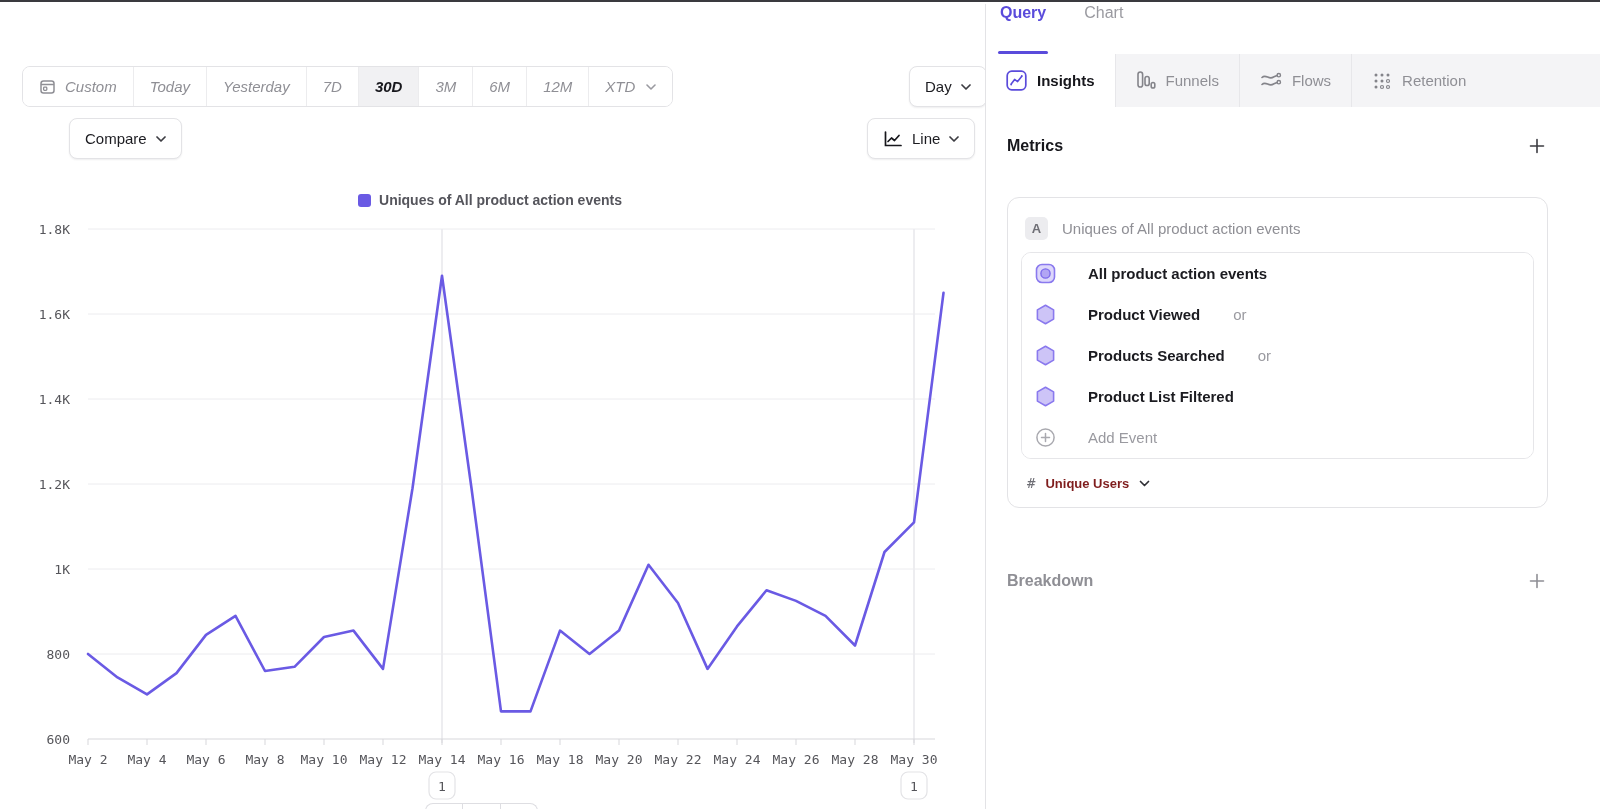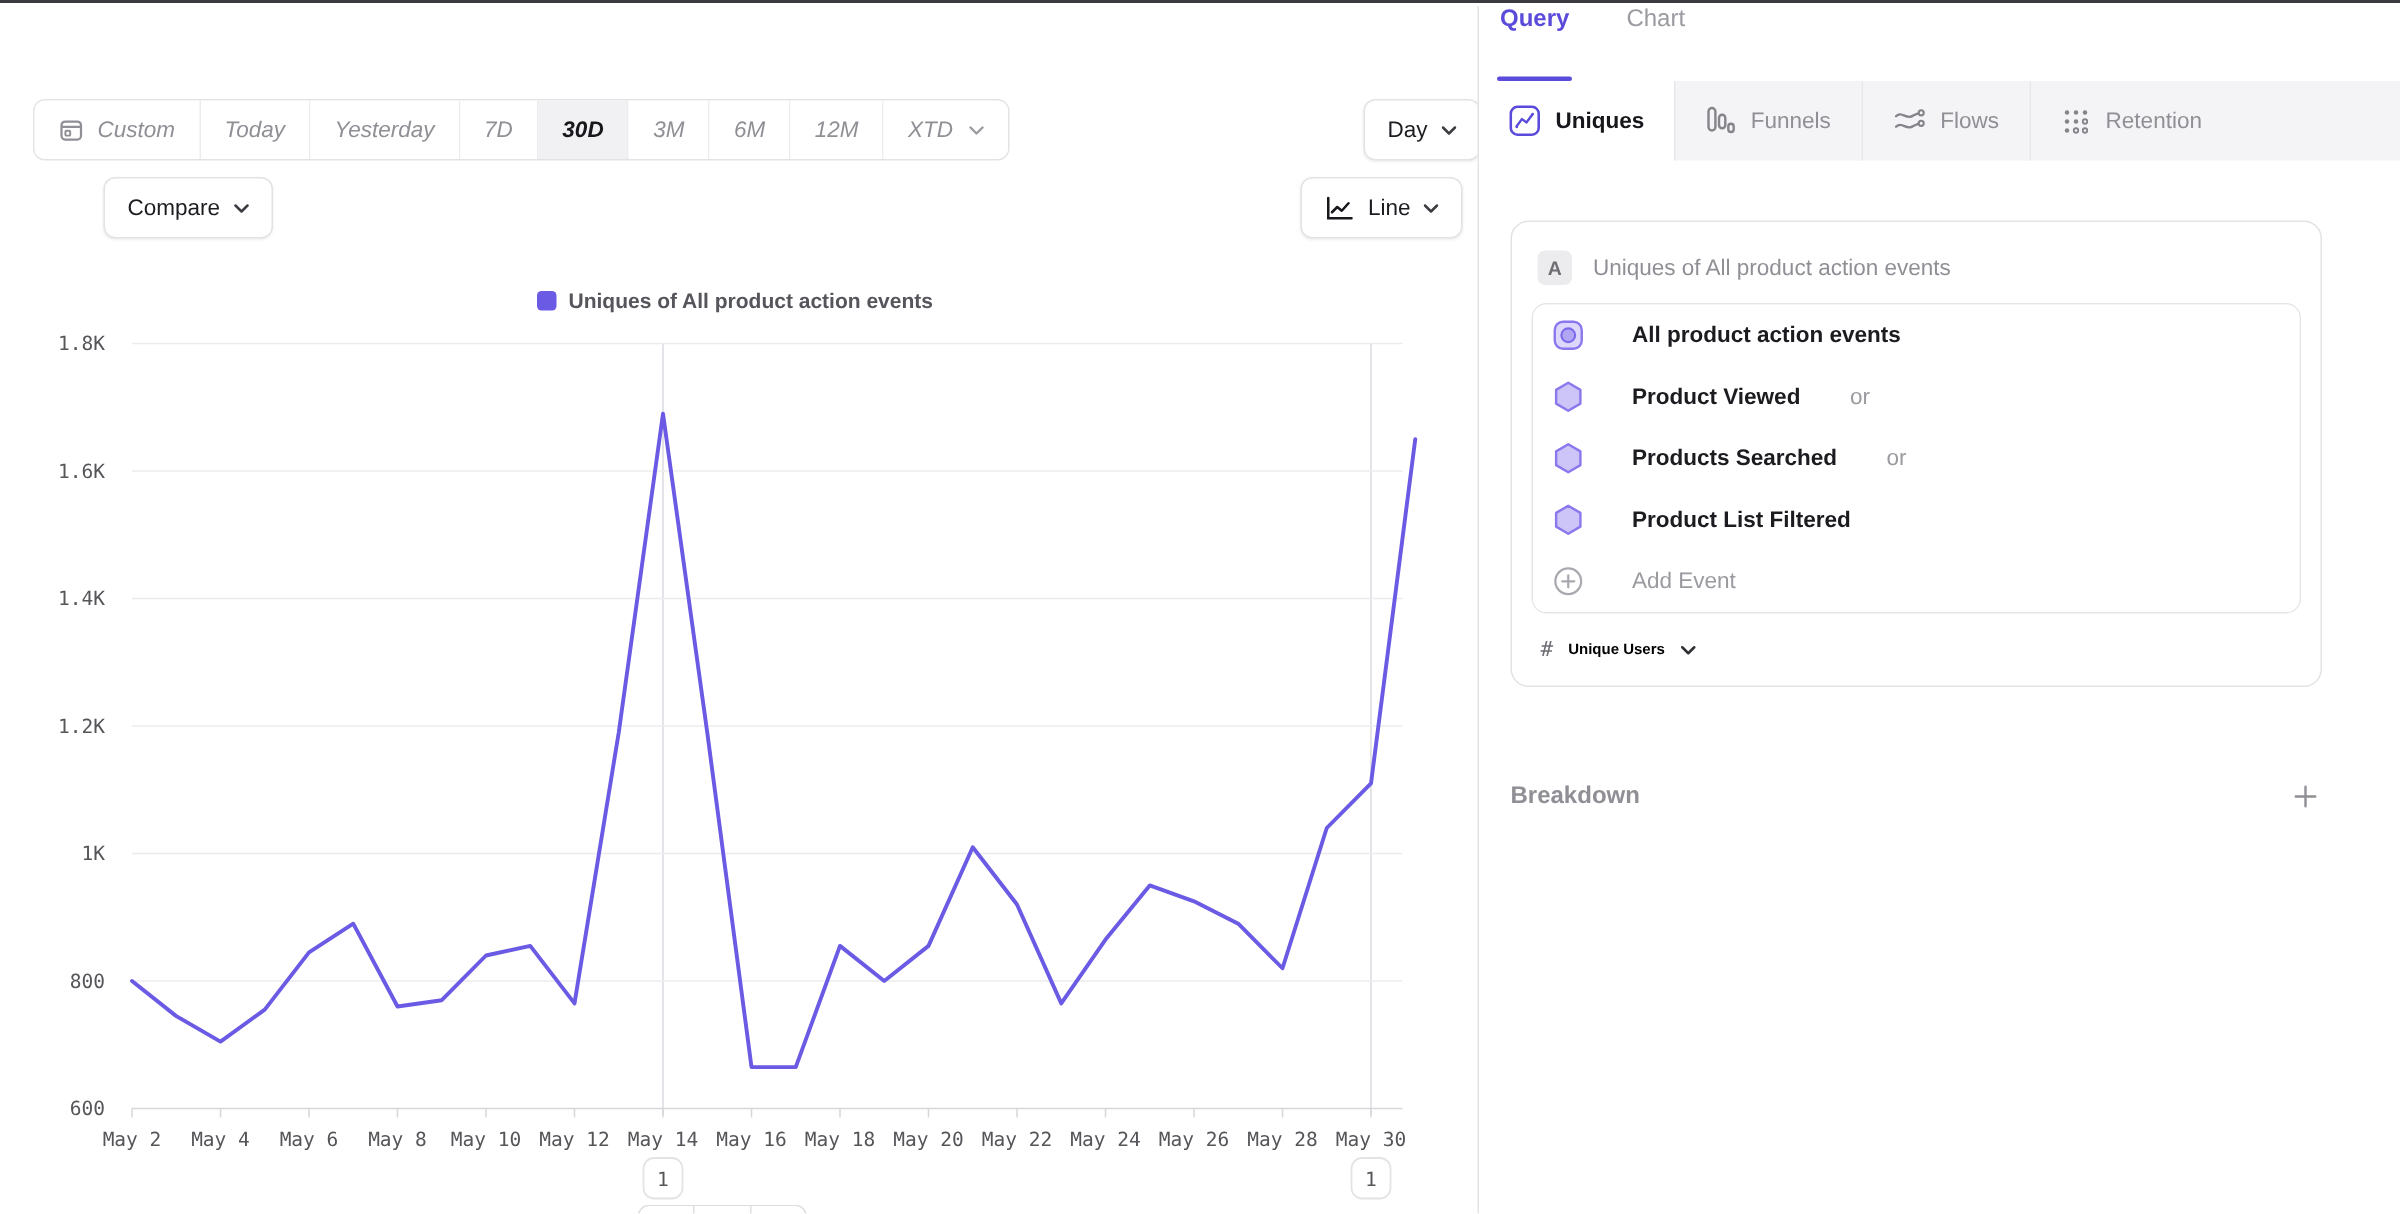--- a/index.html
+++ b/index.html
@@ -73,21 +73,21 @@
   .series-title { font-size:15px; color:#8f8f95; }
 
   .events-card { border:1px solid #e6e6e9; border-radius:10px; overflow:hidden; }
   .event-row { display:flex; align-items:center; gap:31px; height:41px; padding:0 12px; cursor:pointer; background:#fff; }
   .event-name { font-size:15px; font-weight:bold; color:#1b1b20; }
   .event-conj { font-size:15px; color:#9a9aa0; margin-left:2px; }
   .add-event-label { font-size:15px; color:#9a9aa0; }
 
   .agg-row { display:flex; align-items:center; gap:10px; height:48px; padding:0 6px; cursor:pointer; }
   .agg-hash { font-size:14px; color:#6e6e75; font-family:"DejaVu Sans Mono", monospace; }
-  .agg-label { font-size:10px; font-weight:bold; color:#000000; }
+  .agg-label { font-size:13px; font-weight:bold; color:#7f1d1d; }
   .agg-row .chev { display:flex; color:#2f2f35; }
 
   .filter-head { margin-top:58px; }
   .breakdown-head { margin-top:62px; }
   .muted-title { font-size:16px; font-weight:bold; color:#8f8f95; }
 </style>
 </head>
 <body>
 
 <div class="chart-region">
@@ -253,21 +253,21 @@
   <div class="report-tabs">
     <div class="report-tab active">
       <span class="rt-icon">
         <svg width="21" height="21" viewBox="0 0 21 21">
             <rect x="1.2" y="1.2" width="18.6" height="18.6" rx="4.5" fill="none" stroke="#5a4bdb" stroke-width="1.7"></rect>
             <path d="M5.2 14 L8.6 9.4 L11.6 11.6 L15.6 6.4" fill="none" stroke="#5a4bdb" stroke-width="1.6" stroke-linecap="round" stroke-linejoin="round"></path>
             <circle cx="5.2" cy="14.6" r="0.9" fill="#5a4bdb"></circle>
             <circle cx="15.8" cy="6" r="0.9" fill="#5a4bdb"></circle>
           </svg>
       </span>
-      <span>Uniques</span>
+      <span>Insights</span>
     </div>
     <div class="report-tab">
       <span class="rt-icon">
         <svg width="20" height="21" viewBox="0 0 20 21">
             <rect x="2" y="2" width="4.6" height="15" rx="2.3" fill="none" stroke="#84848a" stroke-width="1.6"></rect>
             <rect x="9" y="6.5" width="4.2" height="9" rx="2.1" fill="none" stroke="#84848a" stroke-width="1.6"></rect>
             <rect x="15.2" y="12.5" width="3.6" height="5.5" rx="1.8" fill="none" stroke="#84848a" stroke-width="1.6"></rect>
           </svg>
       </span>
       <span>Funnels</span>
@@ -296,20 +296,28 @@
             <circle cx="10" cy="16" r="1.5" fill="none" stroke="#84848a" stroke-width="1.2"></circle>
             <circle cx="16" cy="16" r="1.5" fill="none" stroke="#84848a" stroke-width="1.2"></circle>
           </svg>
       </span>
       <span>Retention</span>
     </div>
   </div>
 
   <div class="panel-body">
 
+    <div class="section-head metrics-head">
+      <span class="metrics-title">Metrics</span>
+      <span class="plus-btn">
+        <svg width="16" height="16" viewBox="0 0 16 16">
+            <path d="M8 1.5 V14.5 M1.5 8 H14.5" stroke="currentColor" stroke-width="1.6" stroke-linecap="round"></path>
+          </svg>
+      </span>
+    </div>
 
     <div class="metric-card">
       <div class="metric-card-head">
         <span class="series-badge">A</span>
         <span class="series-title">Uniques of All product action events</span>
       </div>
 
       <div class="events-card">
         <div class="event-row">
           <span style="display:flex">

